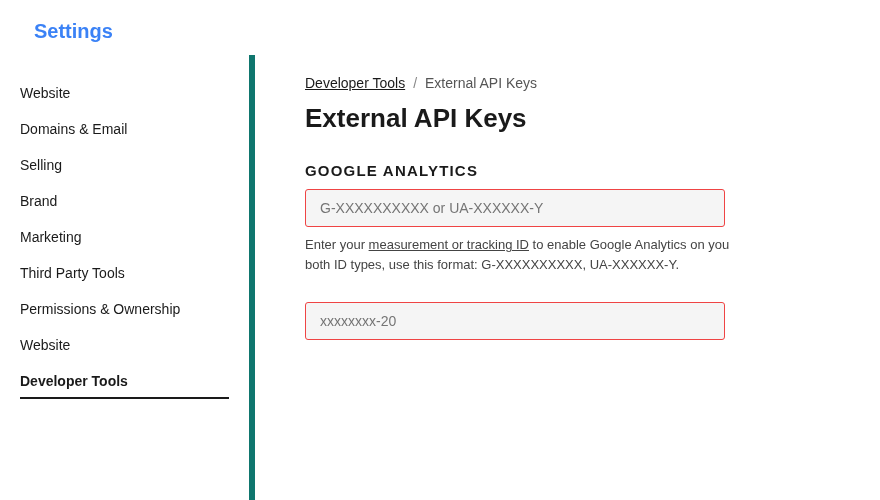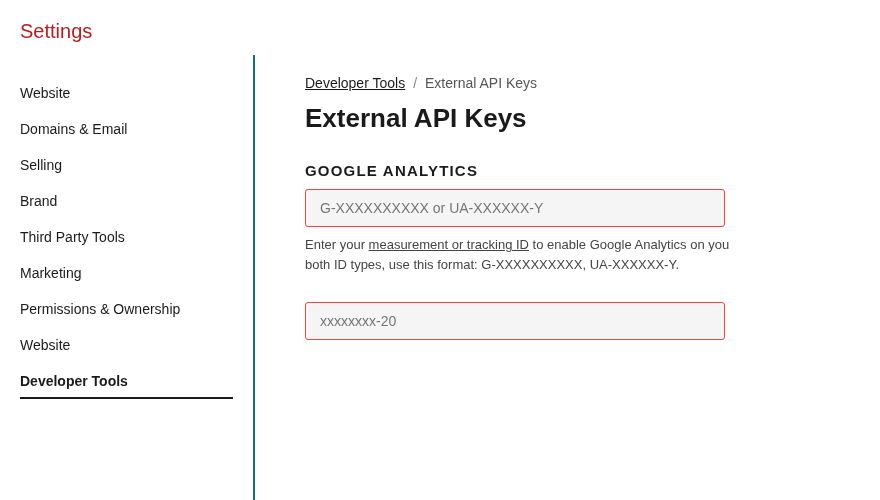--- a/index.html
+++ b/index.html
@@ -24,35 +24,36 @@
       height: 100%;
     }
 
     .page-header {
       padding: 20px 20px 12px 20px;
       border-bottom: none;
     }
 
     .page-title {
       font-size: 20px;
-      font-weight: 400;
-      color: #b91c1c;
+      font-weight: 700;
+      color: #3b82f6;
+      margin-left: 14px;
     }
 
     .content-area {
       display: flex;
       flex: 1;
       overflow: hidden;
     }
 
     .sidebar {
       width: 255px;
       min-width: 255px;
       padding: 20px 20px 20px 20px;
-      border-right: 2px solid #0f766e;
+      border-right: 6px solid #0f766e;
       display: flex;
       flex-direction: column;
       gap: 0;
     }
 
     .sidebar-item {
       padding: 10px 0;
       font-size: 14px;
       color: #1a1a1a;
       cursor: pointer;
@@ -143,22 +144,22 @@
     <h1 class="page-title">Settings</h1>
   </div>
 
   <div class="content-area">
     <nav class="sidebar">
 
     <a class="sidebar-item">Website</a>
         <a class="sidebar-item">Domains &amp; Email</a>
         <a class="sidebar-item">Selling</a>
         <a class="sidebar-item">Brand</a>
+        <a class="sidebar-item">Marketing</a>
         <a class="sidebar-item">Third Party Tools</a>
-        <a class="sidebar-item">Marketing</a>
         <a class="sidebar-item">Permissions &amp; Ownership</a>
         <a class="sidebar-item">Website</a>
         <a class="sidebar-item active">Developer Tools</a>
       </nav>
 
     <main class="main-content">
       <div class="breadcrumb">
         <span class="breadcrumb-link">Developer Tools</span>
         <span class="breadcrumb-separator">/</span>
         <span class="breadcrumb-current">External API Keys</span>

